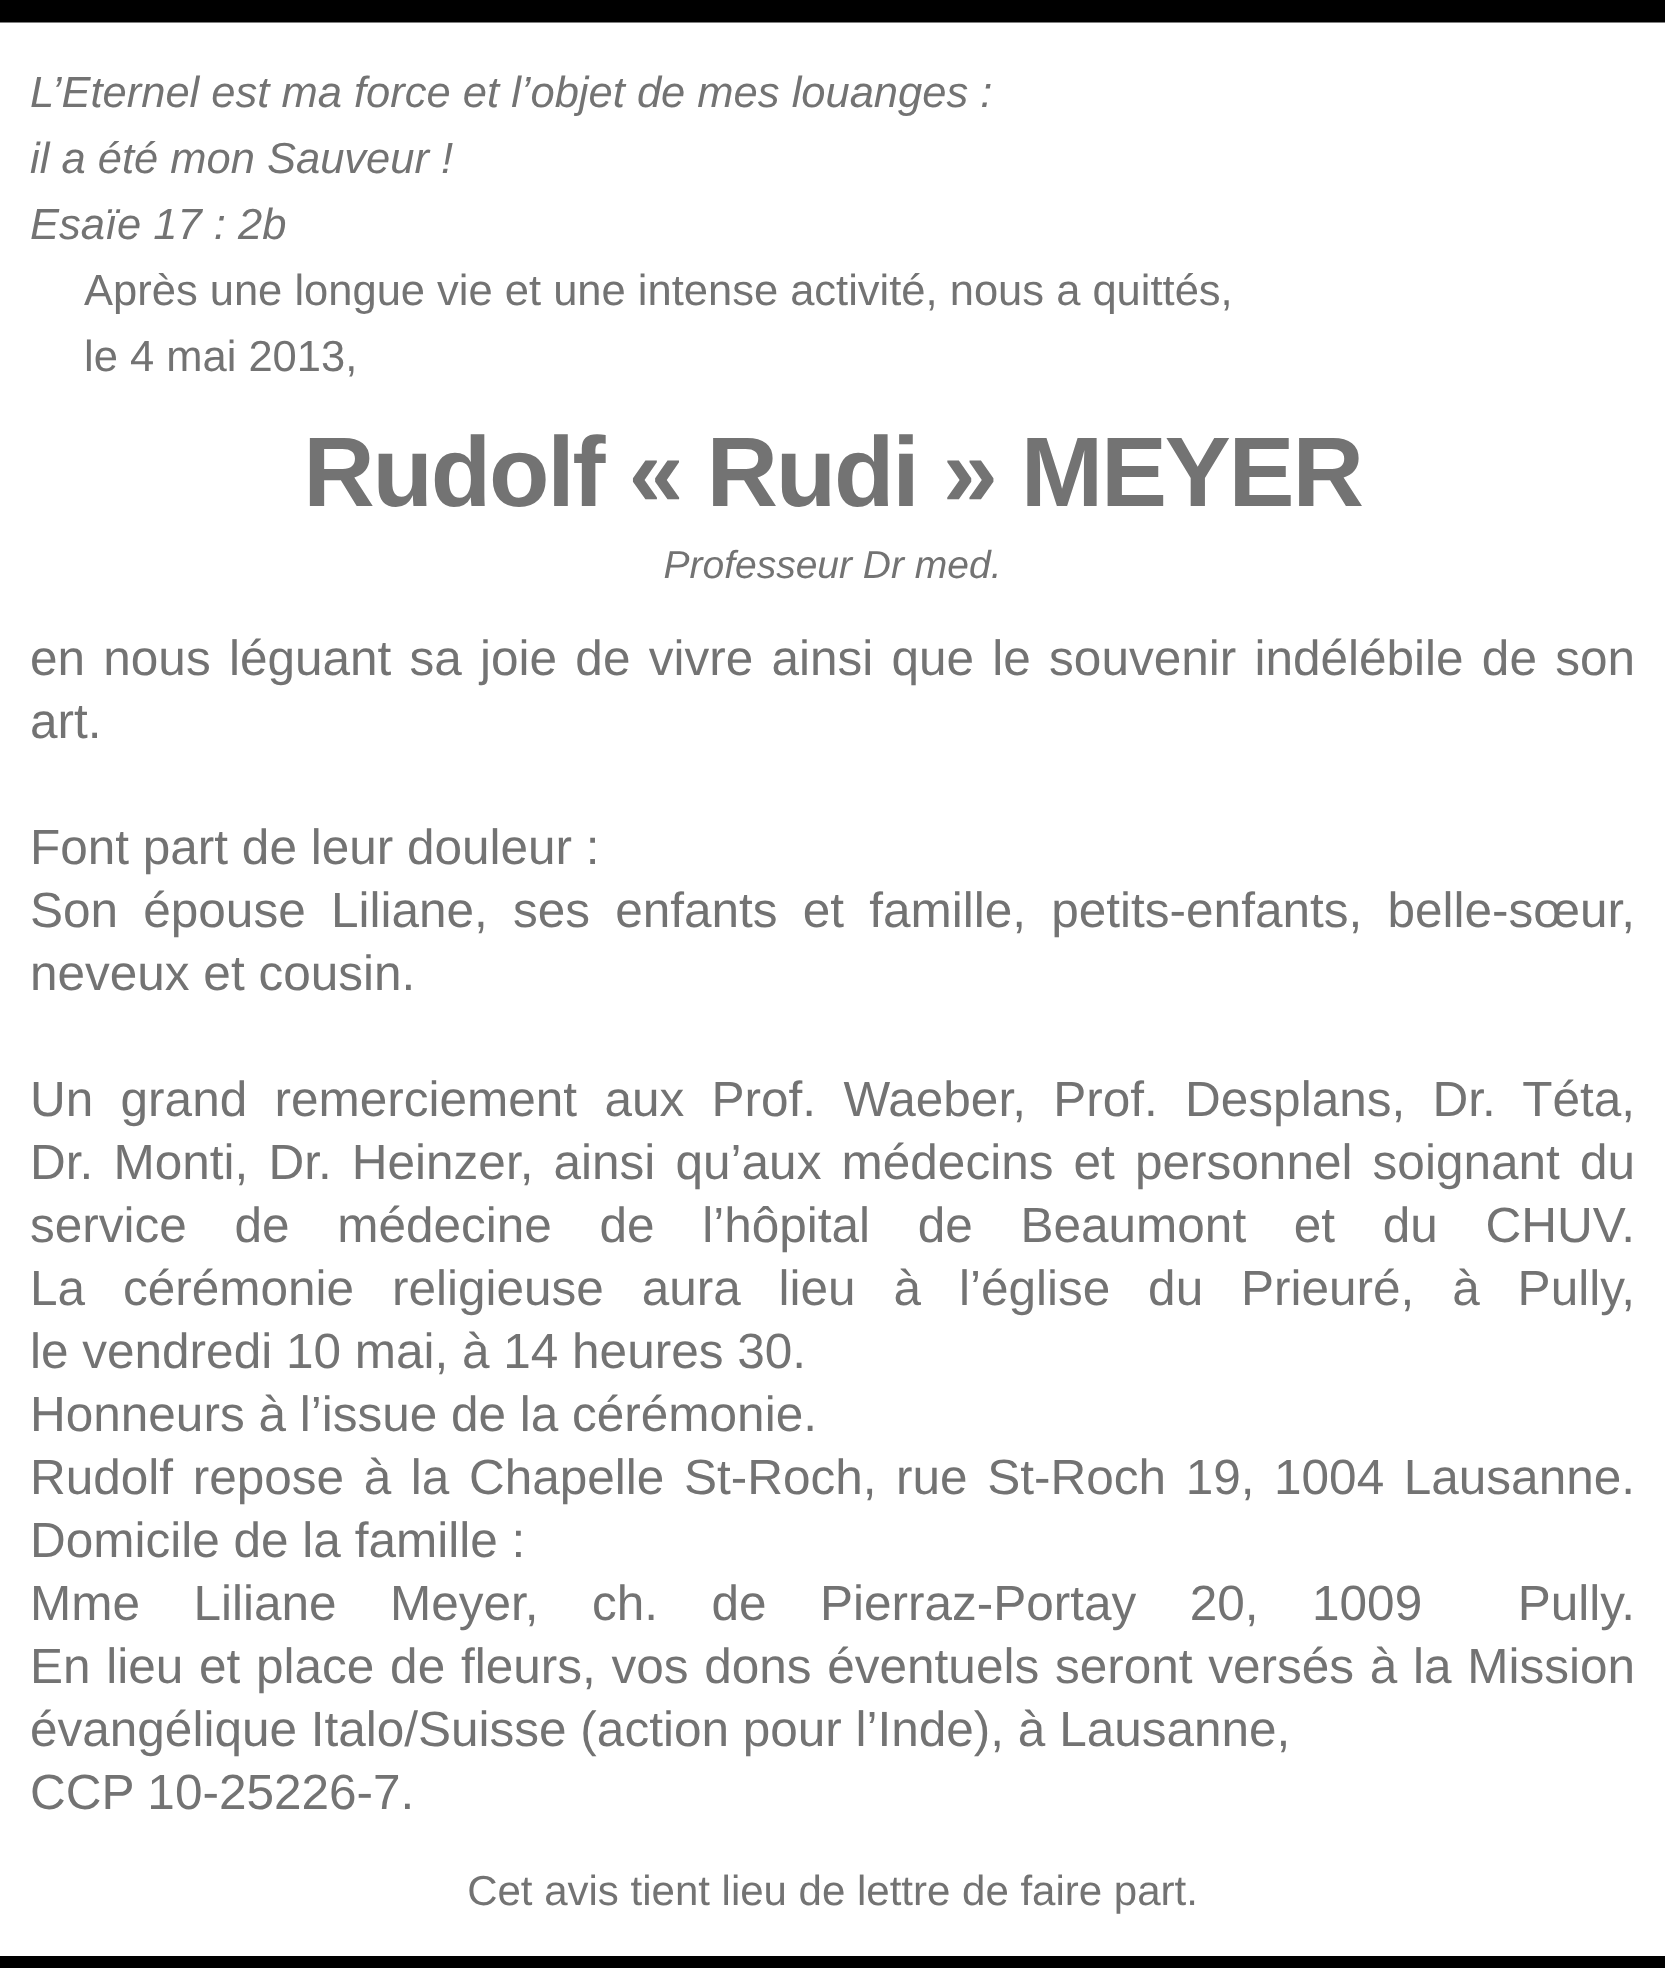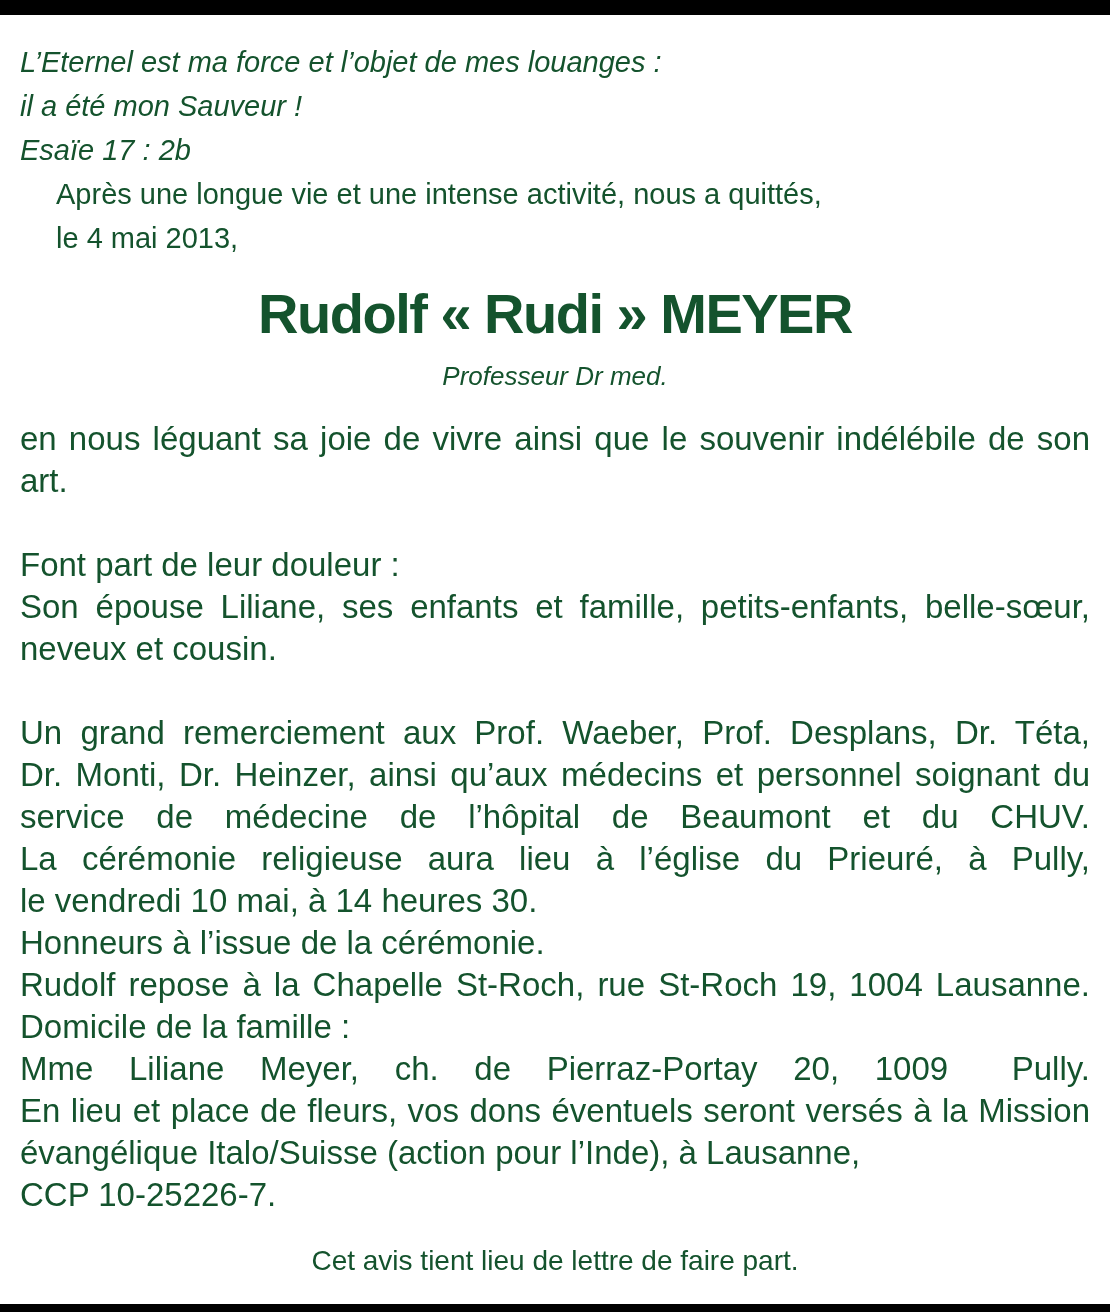--- a/index.html
+++ b/index.html
@@ -2,21 +2,21 @@
 <html lang="fr"><head>
 <meta charset="utf-8">
 <title>Avis mortuaire</title>
 <style>
   html, body { margin: 0; padding: 0; background: #ffffff; }
   .page {
     position: relative;
     width: 1110px;
     height: 1312px;
     background: #ffffff;
-    color: #14532d;
+    color: #737373;
     font-family: "Liberation Sans", sans-serif;
     overflow: hidden;
   }
   .rule {
     position: absolute;
     left: 0;
     width: 100%;
     background: #000000;
   }
   .rule-top { top: 0; height: 15px; }
@@ -32,21 +32,21 @@
   }
   .intro {
     font-size: 29px;
     line-height: 44px;
     text-align: left;
     margin-left: 36px;
   }
   .deceased-name {
     margin: 14px 0 0 0;
     text-align: center;
-    font-size: 56px;
+    font-size: 66px;
     line-height: 80px;
     font-weight: bold;
     letter-spacing: -1.5px;
   }
   .deceased-title {
     text-align: center;
     font-style: italic;
     font-size: 26px;
     line-height: 44px;
   }

